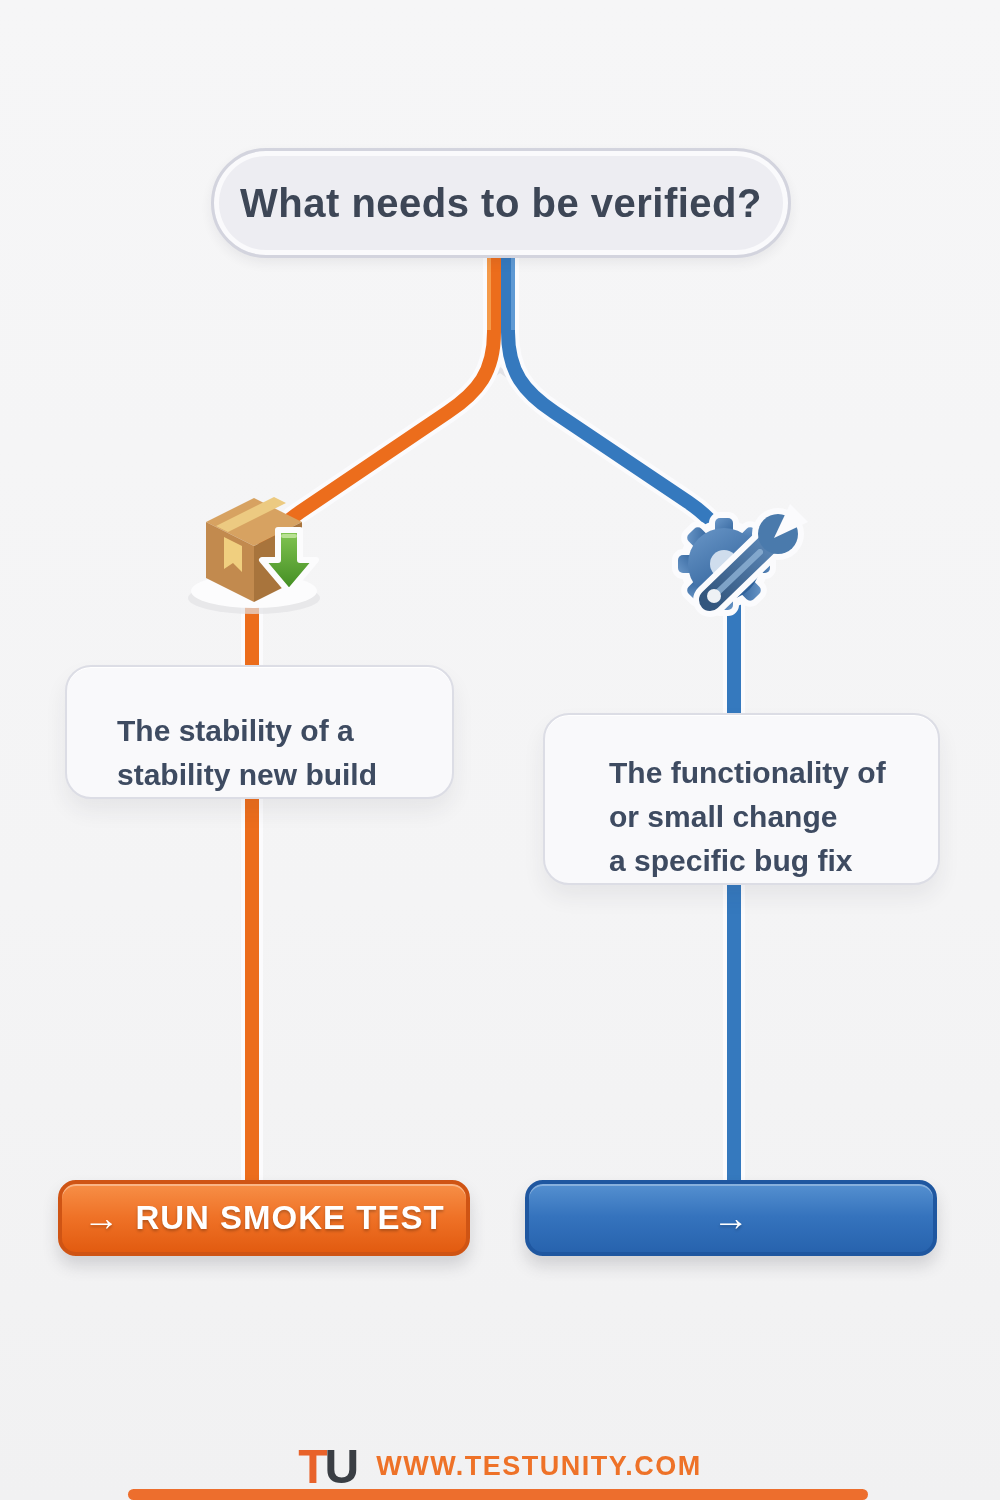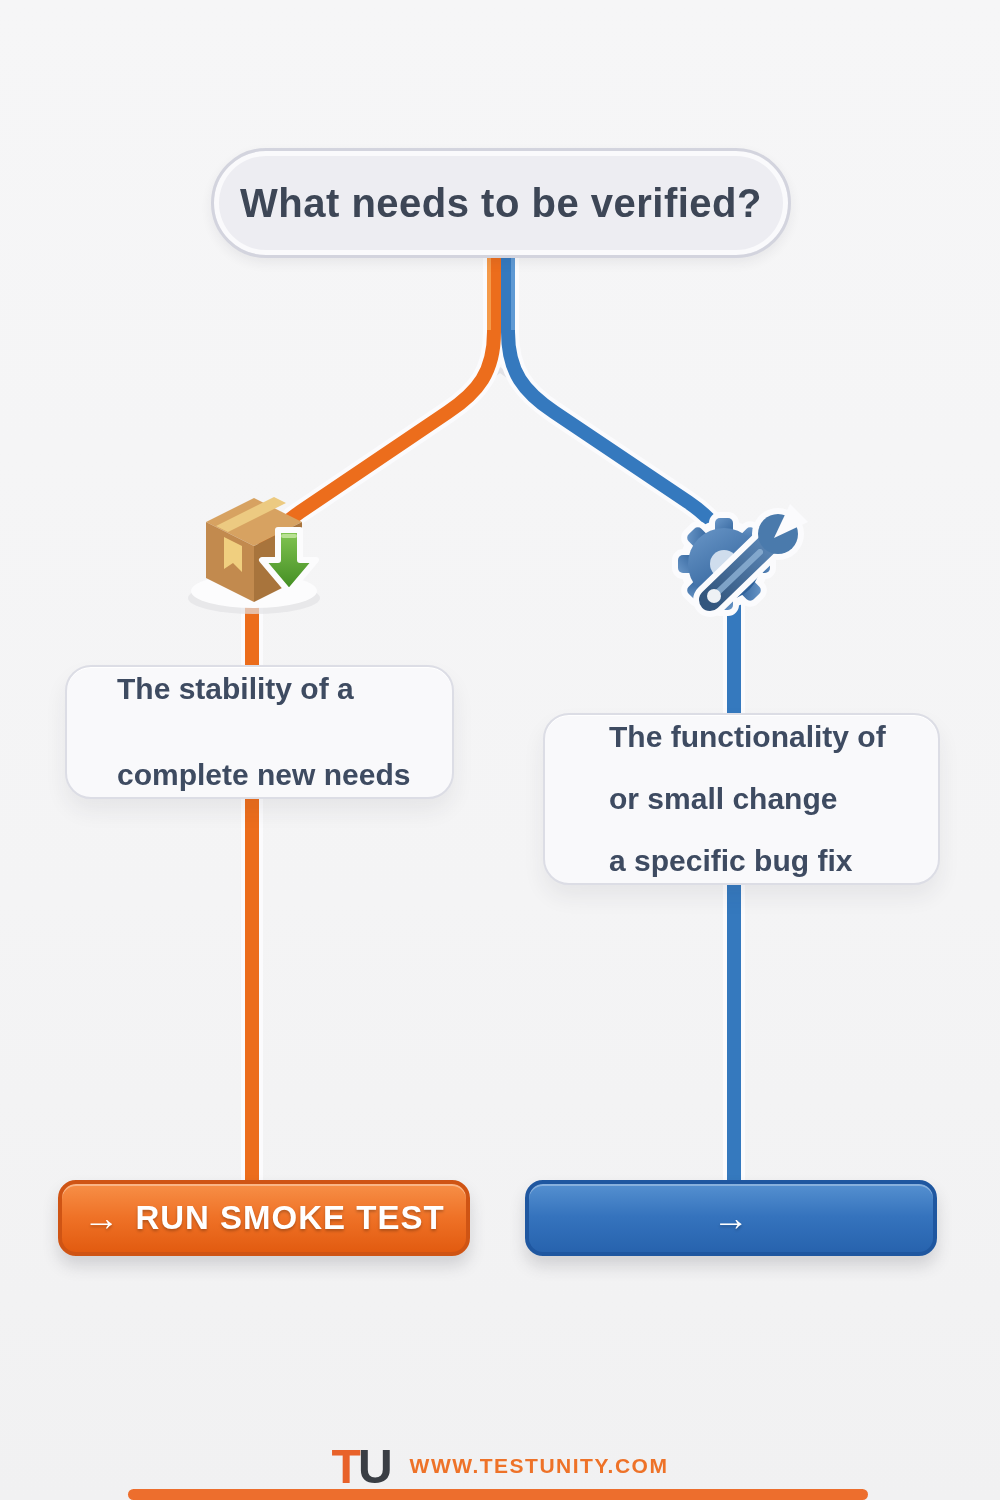--- a/index.html
+++ b/index.html
@@ -13,21 +13,21 @@
     position:absolute;left:211px;top:148px;width:574px;height:104px;z-index:2;
     background:#ededf2;border:3px solid #d3d4de;border-radius:56px;
     box-shadow:inset 0 0 0 5px #fafafc, 0 5px 12px rgba(40,40,60,.07);
     display:flex;align-items:center;justify-content:center;
   }
   .title-box span{font-size:40px;font-weight:bold;color:#3d4656;letter-spacing:.5px;}
 
   .desc-box{
     position:absolute;z-index:2;background:#f9f9fb;border:2px solid #dcdde5;border-radius:26px;
     box-shadow:0 12px 22px rgba(40,40,60,.07), inset 0 1px 0 #ffffff;
-    display:flex;flex-direction:column;justify-content:space-between;
+    display:flex;flex-direction:column;justify-content:flex-end;
   }
   .desc-box .line{font-size:30px;font-weight:bold;color:#3e4b61;line-height:44px;}
   .desc-left{left:65px;top:665px;width:389px;height:134px;padding-left:50px;box-sizing:border-box;}
   .desc-right{left:543px;top:665px;width:397px;height:172px;padding-left:64px;box-sizing:border-box;margin-top:48px;}
 
   .icon-wrap{position:absolute;z-index:3;}
 
   .cta{
     position:absolute;top:1180px;width:412px;height:76px;z-index:4;box-sizing:border-box;
     border-radius:18px;display:flex;align-items:center;justify-content:center;gap:16px;
@@ -46,21 +46,21 @@
     left:525px;border:4px solid #1f57a0;
     background:linear-gradient(180deg,#5590d0 0%,#3573bd 48%,#2763ae 100%);
     box-shadow:inset 0 2px 0 rgba(255,255,255,.3), 0 10px 16px rgba(60,60,70,.18);
   }
 
   .footer{position:absolute;left:0;top:1438px;width:1000px;height:56px;z-index:2;
           display:flex;align-items:center;justify-content:center;gap:20px;}
   .logo{display:flex;align-items:center;letter-spacing:-3px;}
   .logo .t{font-size:48px;font-weight:bold;color:#e8622a;}
   .logo .u{font-size:48px;font-weight:bold;color:#3a3e44;}
-  .site-url{font-size:21px;font-weight:bold;color:#ee7228;letter-spacing:1.5px;}
+  .site-url{font-size:27px;font-weight:bold;color:#ee7228;letter-spacing:1.5px;}
   .footer-bar{position:absolute;left:128px;top:1489px;width:740px;height:11px;z-index:2;
               background:#ed6e2d;border-radius:6px;}
 </style>
 </head>
 <body>
 
 <div class="stage">
 
   <svg class="connectors" width="1000" height="1500" viewBox="0 0 1000 1500">
 
@@ -146,21 +146,21 @@
       <path d="M58 122 L120 62" stroke="url(#gWrench)" stroke-width="22" stroke-linecap="round" fill="none"></path>
       <circle cx="126" cy="56" r="20" fill="#4a7aac"></circle>
       <polygon points="122,60 156,44 138,26" fill="#fbfbfd"></polygon>
       <path d="M66 114 L108 74" stroke="#8fb3d6" stroke-width="6" stroke-linecap="round" opacity="0.8"></path>
       <circle cx="62" cy="118" r="7" fill="#eef1f5"></circle>
     </svg>
   </div>
 
   <div class="desc-box desc-left">
     <span class="line">The stability of a</span>
-    <span class="line">complete new needs</span>
+    <span class="line">stability new build</span>
   </div>
   <div class="desc-box desc-right">
     <span class="line">The functionality of</span>
     <span class="line">or small change</span>
     <span class="line">a specific bug fix</span>
   </div>
 
   <div class="cta cta-smoke">
     <span class="arrow">→</span>
     <span class="label">RUN SMOKE TEST</span>

